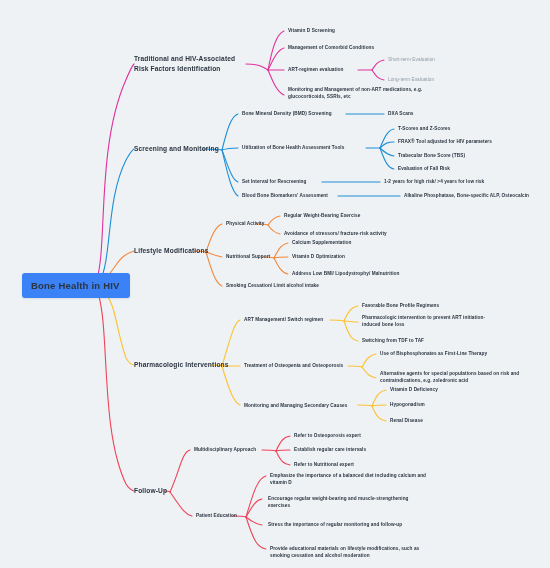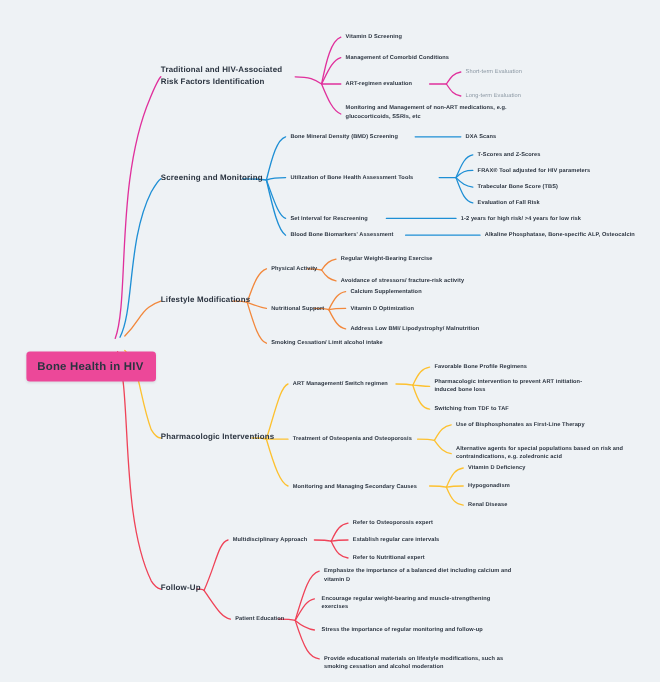--- a/index.html
+++ b/index.html
@@ -22,30 +22,29 @@
     height: 568px;
     pointer-events: none;
   }
   .node {
     position: absolute;
     box-sizing: border-box;
     white-space: pre-line;
   }
   
   .root {
-    background: #ec4899;
+    background: #3b82f6;
     color: #2b3440;
     font-size: 9.5px;
     font-weight: bold;
     letter-spacing: 0.2px;
     border-radius: 3px;
     padding: 7px 10px 7px 9px;
     box-shadow: 0 1px 2px rgba(30,45,60,0.10);
     line-height: 1.2;
-    margin-top: 20px;
   }
   
   .lvl1 {
     color: #2b3440;
     font-size: 6.6px;
     font-weight: bold;
     line-height: 1.45;
     letter-spacing: 0.15px;
   }
   

